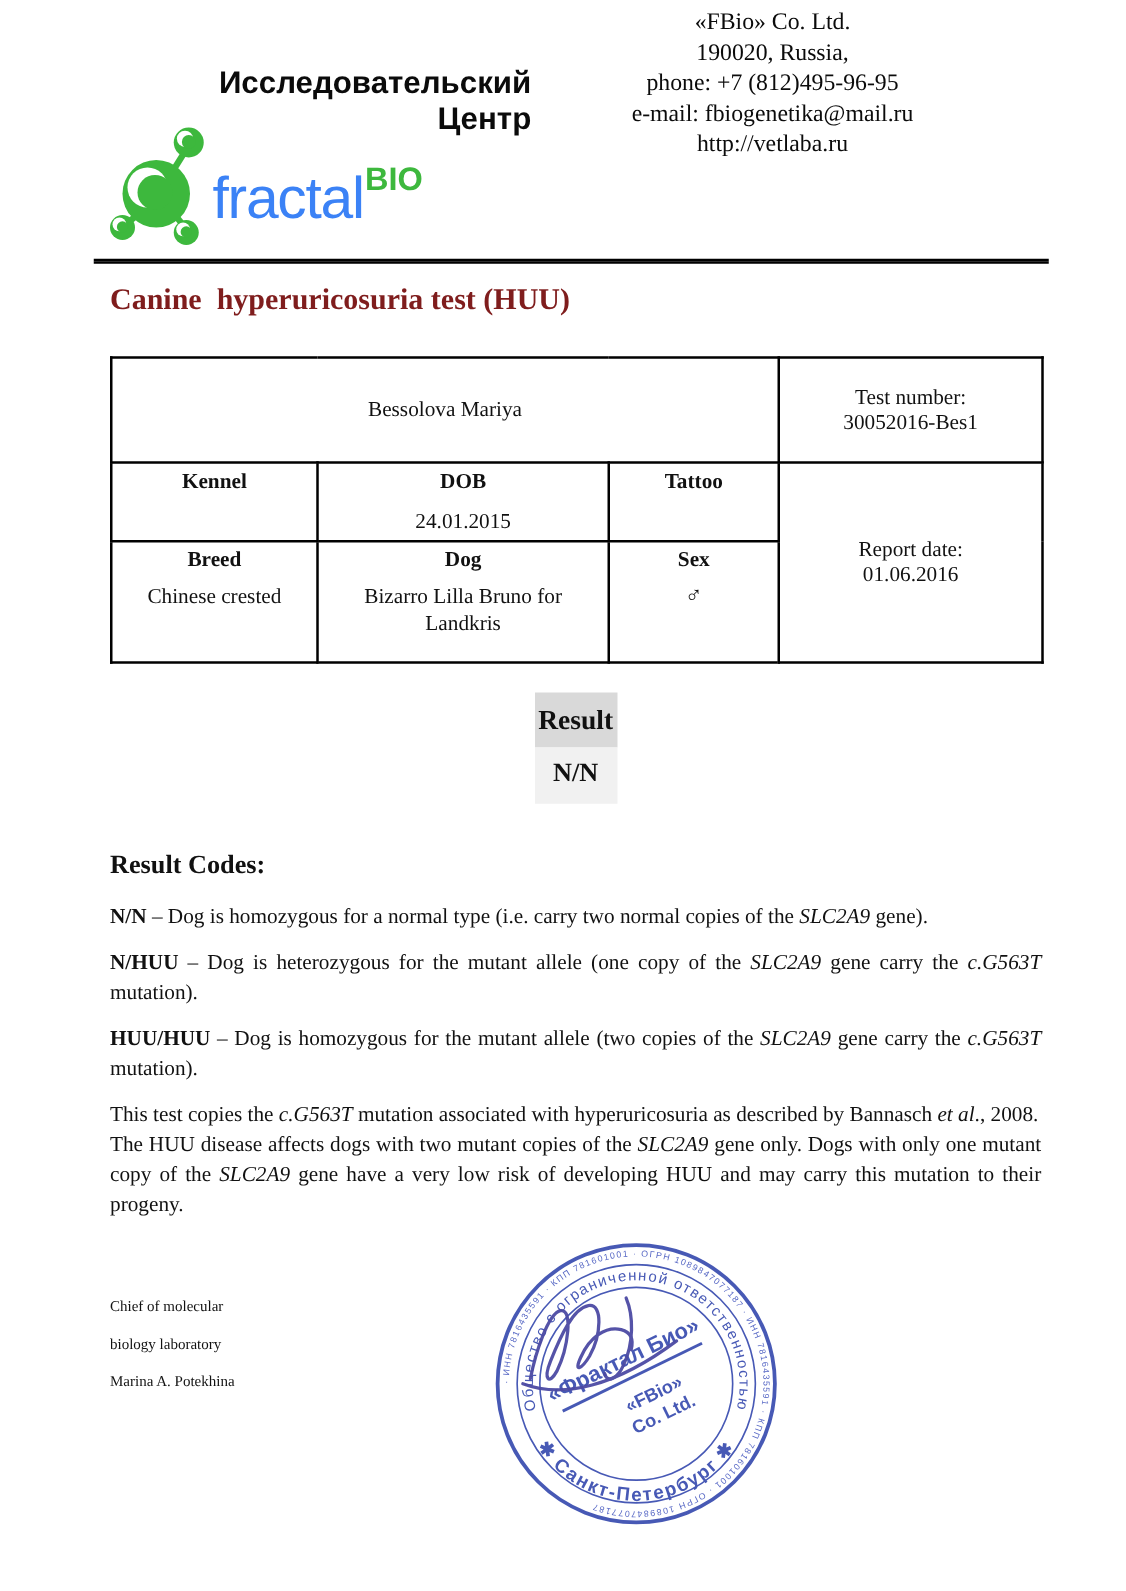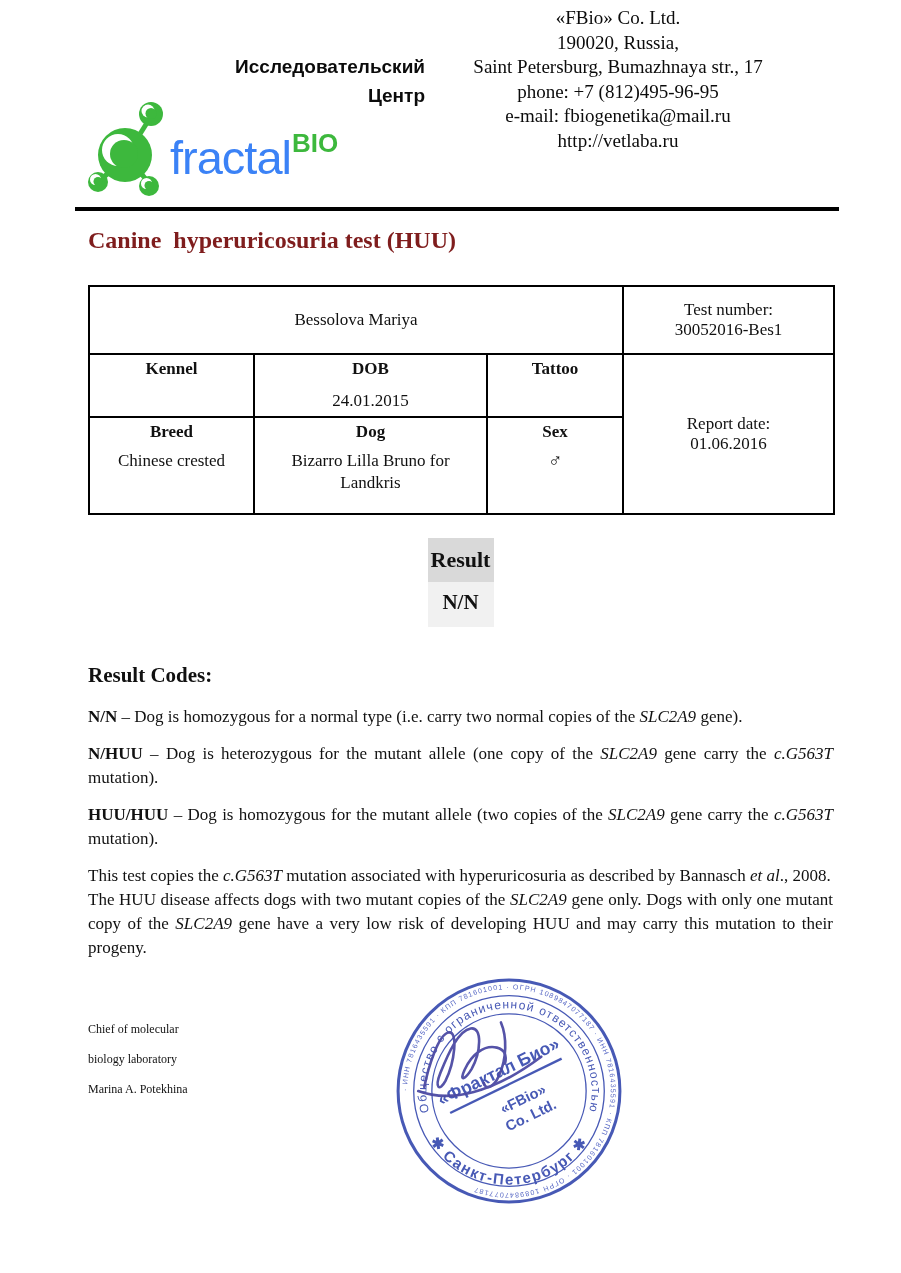--- a/index.html
+++ b/index.html
@@ -3,21 +3,21 @@
 <meta charset="utf-8">
 <style>
   * { margin:0; padding:0; box-sizing:border-box; }
   html,body { background:#ffffff; }
   body { width:901px; height:1273px; font-family:"Liberation Serif", serif; color:#111; position:relative; }
   .page { width:901px; height:1273px; padding:0 68px 0 88px; position:relative; overflow:hidden; background:#fff; }
 
   
   .header { position:relative; height:207px; }
   .research-center { position:absolute; left:0; top:52px; width:337px; text-align:right;
-      font-family:"Liberation Sans", sans-serif; font-weight:bold; font-size:19px; line-height:29px; color:#0b0b0b; }
+      font-family:"Liberation Sans", sans-serif; font-weight:bold; font-size:25px; line-height:29px; color:#0b0b0b; }
   .logo { position:absolute; left:0; top:100px; display:flex; align-items:flex-start; }
   .logo-word { font-family:"Liberation Sans", sans-serif; font-size:47px; letter-spacing:-1px; color:#3b82f6; line-height:1; margin-top:34px; margin-left:6px; }
   .logo-sup { font-family:"Liberation Sans", sans-serif; font-weight:bold; font-size:26px; color:#3DB83D; line-height:1; margin-top:30px; margin-left:1px; }
   .company { position:absolute; left:280px; top:6px; width:500px; text-align:center; font-size:19px; line-height:24.5px; color:#0b0b0b; }
 
   .double-rule { height:3px; border-top:2px solid #000; border-bottom:2px solid #000; margin-left:-13px; margin-right:-6px; }
 
   .title { margin-top:16px; font-size:24px; font-weight:bold; white-space:pre-wrap; color:#7f1d1d; }
 
   
@@ -77,40 +77,39 @@
         <circle cx="58.5" cy="83.5" r="5.5" fill="#ffffff"></circle>
         <circle cx="61" cy="85.5" r="4.5" fill="#3DB83D"></circle>
       </svg>
       <span class="logo-word">fractal</span>
       <span class="logo-sup">BIO</span>
     </div>
 
     <div class="company">
       <div>«FBio» Co. Ltd.</div>
       <div>190020, Russia,</div>
-      <div>Saint Petersburg, Bumazhnaya str., 17</div>
       <div>phone: +7 (812)495-96-95</div>
       <div>e-mail: fbiogenetika@mail.ru</div>
       <div>http://vetlaba.ru</div>
     </div>
   </div>
 
   <div class="double-rule"></div>
 
   <div class="title">Canine  hyperuricosuria test (HUU)</div>
 
   <table class="info">
     <colgroup>
         <col class="c1">
         <col class="c2">
         <col class="c3">
         <col class="c4">
       </colgroup>
     <tbody>
-        <tr style="height:68px;margin-top:20px;">
+        <tr style="height:84px;margin-top:20px;">
       <td colspan="3" class="mid">Bessolova Mariya</td>
       <td class="mid">
         <div>Test number:</div>
         <div>30052016-Bes1</div>
       </td>
     </tr>
     <tr style="height:62px;margin-left:38px;">
       <td class="topcell">
         <div class="cell-label">Kennel</div>
         <div class="cell-value"></div>

